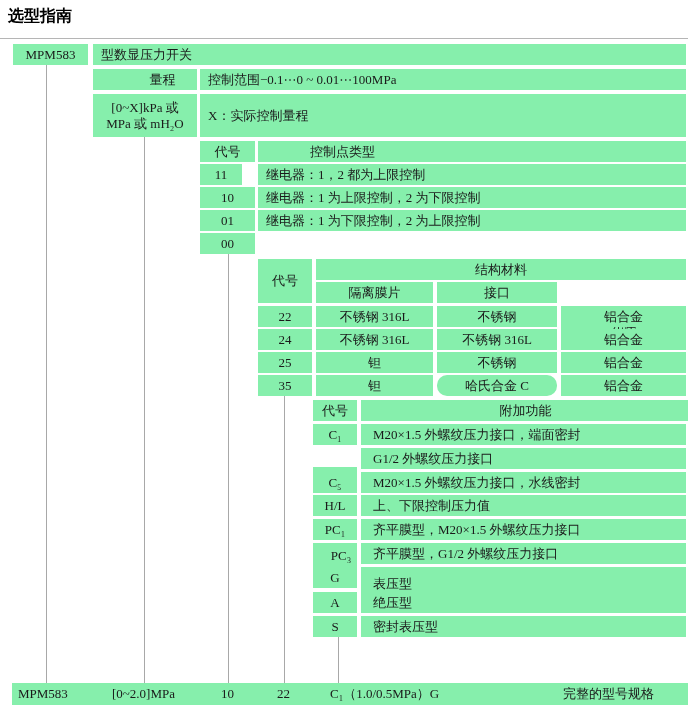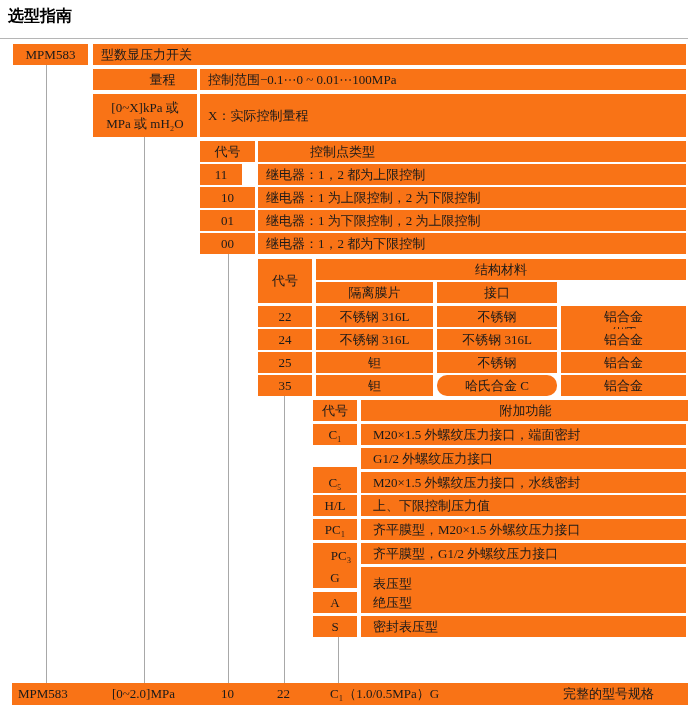--- a/index.html
+++ b/index.html
@@ -8,21 +8,21 @@
     font-family:"Liberation Serif","DejaVu Serif",serif; color:#1a1a1a;
     overflow:hidden;
   }
   .title {
     position:absolute; left:8px; top:6px;
     font-family:"Liberation Sans","DejaVu Sans",sans-serif;
     font-size:16px; font-weight:bold; color:#000;
   }
   .hrule { position:absolute; left:0; top:38px; width:688px; height:1px; background:#b5b5b5; }
   .cell {
-    position:absolute; background:#f97316; box-sizing:border-box;
+    position:absolute; background:#86efac; box-sizing:border-box;
     display:flex; align-items:center; font-size:13px; line-height:1.2;
     white-space:nowrap;
   }
   .c { justify-content:center; text-align:center; }
   .l { padding-left:8px; }
   .l12 { padding-left:12px; }
   .ind { padding-left:52px; }
   .two { flex-direction:column; justify-content:center; }
   .vline { position:absolute; width:1px; background:#a8a8a8; }
   .ex-item { position:absolute; top:0; height:100%; display:flex; align-items:center; font-size:13px; white-space:nowrap; }
@@ -59,21 +59,20 @@
   <div class="cell c" style="left:200px; top:164px; width:42px; height:21px;">11</div>
   <div class="cell l" style="left:258px; top:164px; width:428px; height:21px;">继电器：1，2 都为上限控制</div>
 
   <div class="cell c" style="left:200px; top:187px; width:55px; height:21px;">10</div>
   <div class="cell l" style="left:258px; top:187px; width:428px; height:21px;">继电器：1 为上限控制，2 为下限控制</div>
 
   <div class="cell c" style="left:200px; top:210px; width:55px; height:21px;">01</div>
   <div class="cell l" style="left:258px; top:210px; width:428px; height:21px;">继电器：1 为下限控制，2 为上限控制</div>
 
   <div class="cell c" style="left:200px; top:233px; width:55px; height:21px;">00</div>
-  <div class="cell l" style="left:258px; top:233px; width:428px; height:21px;">继电器：1，2 都为下限控制</div>
 
   <div class="cell c" style="left:258px; top:259px; width:54px; height:44px;">代号</div>
   <div class="cell c" style="left:316px; top:259px; width:370px; height:21px;">结构材料</div>
   <div class="cell c" style="left:316px; top:282px; width:117px; height:21px;">隔离膜片</div>
   <div class="cell c" style="left:437px; top:282px; width:120px; height:21px;">接口</div>
   <div class="cell c" style="left:561px; top:282px; width:125px; height:21px;margin-top:32px;">壳体</div>
 
   <div class="cell c" style="left:258px; top:306px; width:54px; height:21px;">22</div>
   <div class="cell c" style="left:316px; top:306px; width:117px; height:21px;">不锈钢 316L</div>
   <div class="cell c" style="left:437px; top:306px; width:120px; height:21px;">不锈钢</div>

